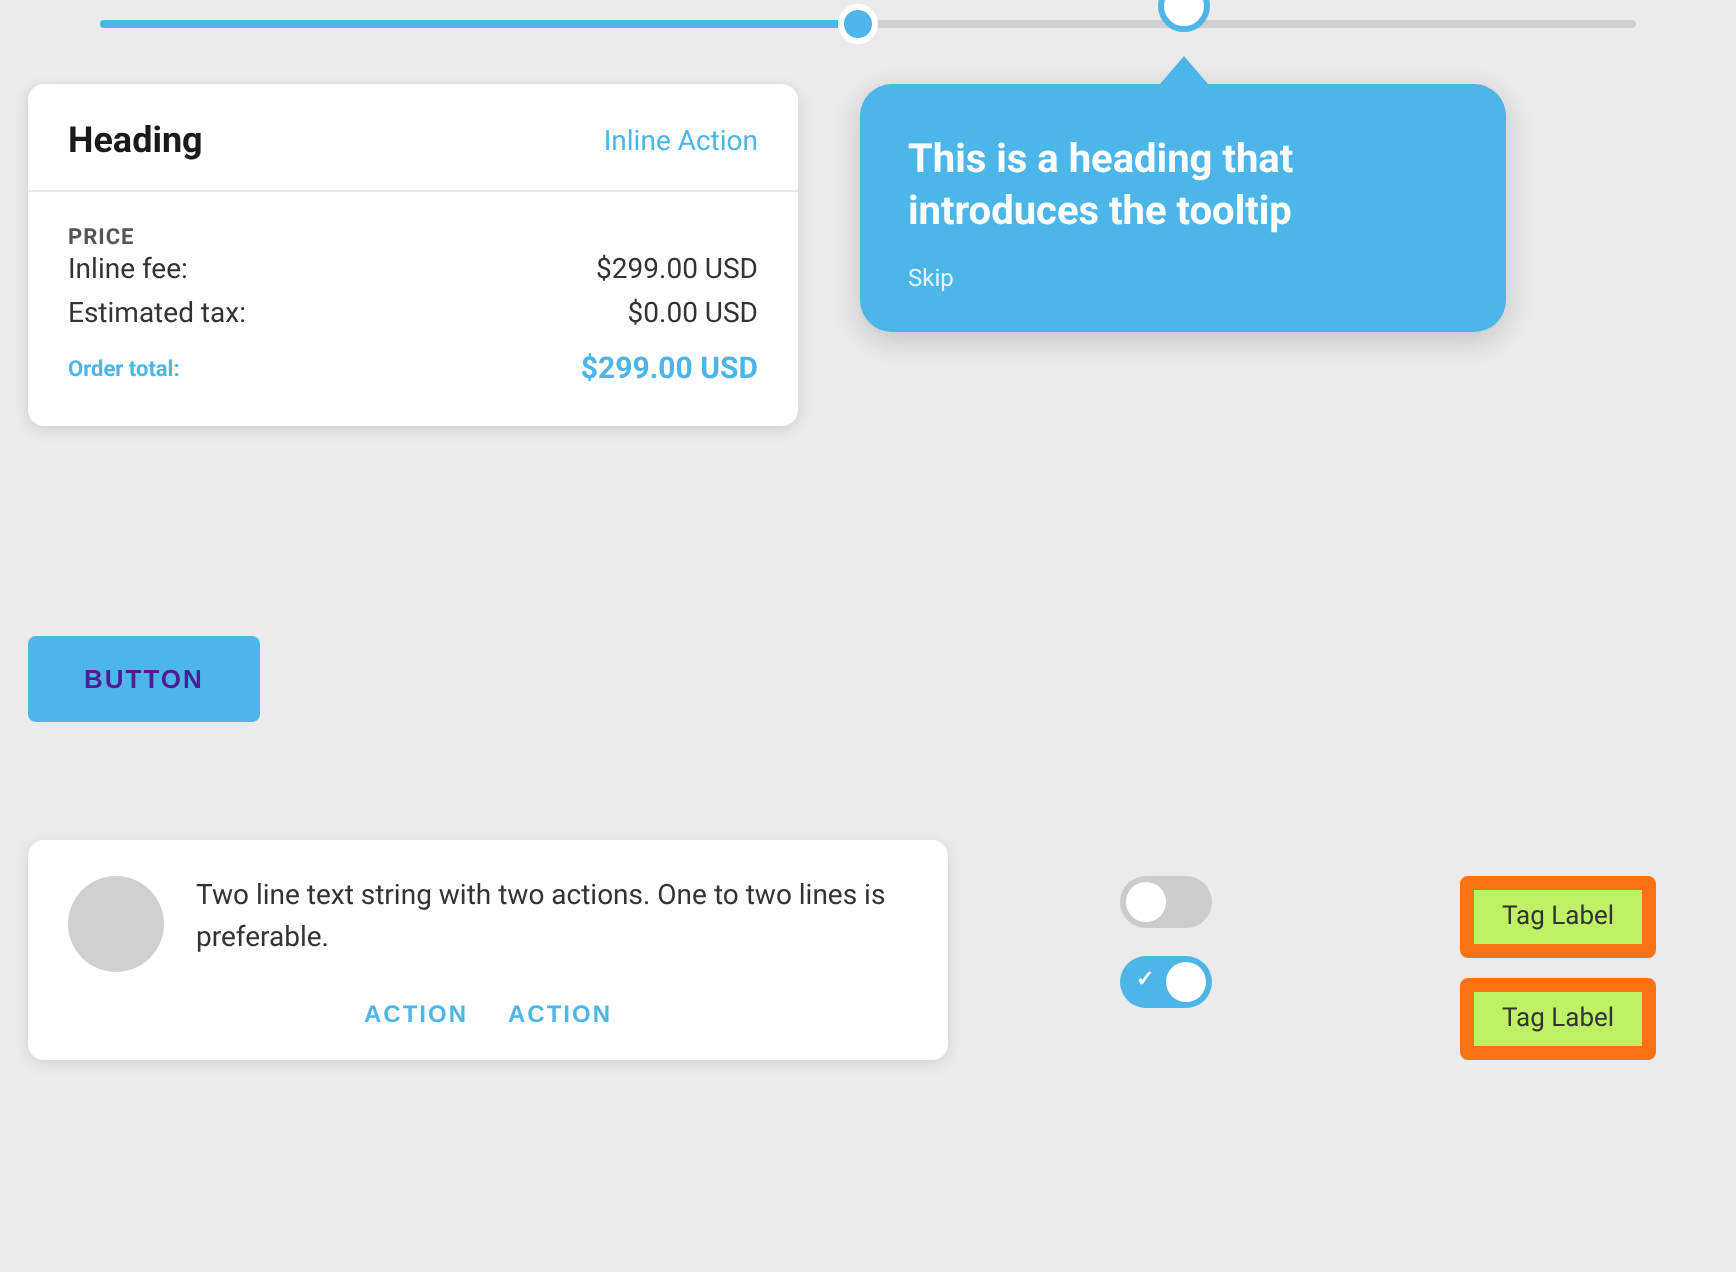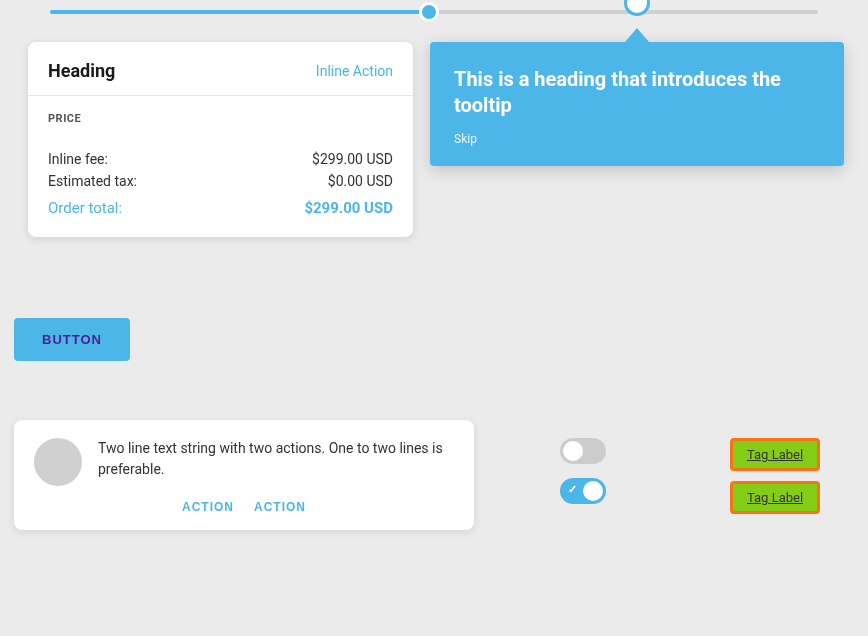--- a/index.html
+++ b/index.html
@@ -46,21 +46,21 @@
       height: 20px;
       background: #4db6e8;
       border-radius: 50%;
       border: 3px solid white;
     }
 
     
     .pricing-card {
       position: absolute;
       top: 42px;
-      left: 28px;
+      left: 14px;
       width: 385px;
       background: white;
       border-radius: 8px;
       box-shadow: 0 2px 8px rgba(0,0,0,0.12);
       padding: 0;
     }
 
     .pricing-card-header {
       display: flex;
       justify-content: space-between;
@@ -83,21 +83,21 @@
 
     .pricing-card-body {
       padding: 16px 20px 20px;
     }
 
     .price-section-label {
       font-size: 11px;
       font-weight: 700;
       color: #555;
       letter-spacing: 0.5px;
-      margin-bottom: 26px;
+      margin-bottom: 2px;
     }
 
     .price-row {
       display: flex;
       justify-content: space-between;
       align-items: center;
       margin-bottom: 6px;
     }
 
     .price-row-label {
@@ -111,22 +111,22 @@
     }
 
     .price-total-row {
       display: flex;
       justify-content: space-between;
       align-items: center;
       margin-top: 10px;
     }
 
     .price-total-label {
-      font-size: 15px;
-      font-weight: 400;
+      font-size: 11px;
+      font-weight: 700;
       color: #4db6e8;
     }
 
     .price-total-value {
       font-size: 15px;
       font-weight: 700;
       color: #4db6e8;
     }
 
     
@@ -143,23 +143,23 @@
       font-weight: 700;
       letter-spacing: 1px;
       cursor: pointer;
     }
 
     
     .tooltip-popup {
       position: absolute;
       top: 42px;
       left: 430px;
-      width: 414px;
+      width: 323px;
       background: #4db6e8;
-      border-radius: 4px;
+      border-radius: 16px;
       padding: 24px 24px 20px;
       box-shadow: 0 4px 16px rgba(0,0,0,0.18);
     }
 
     
     .tooltip-arrow {
       position: absolute;
       top: -14px;
       left: 50%;
       transform: translateX(-50%);
@@ -329,28 +329,27 @@
     .tags-container {
       position: absolute;
       top: 438px;
       left: 730px;
       display: flex;
       flex-direction: column;
       gap: 10px;
     }
 
     .tag-label {
-      background: #84cc16;
-      border: 3px solid #f97316;
+      background: #bef264;
+      border: 7px solid #f97316;
       border-radius: 4px;
       padding: 6px 14px;
       font-size: 13px;
       color: #333;
       cursor: pointer;
-      text-decoration: underline;
     }
   </style>
 </head>
 <body>
 
 <div class="page-container">
 
   <div class="progress-bar-container">
     <div class="progress-bar-fill"></div>
     <div class="progress-dot"></div>

